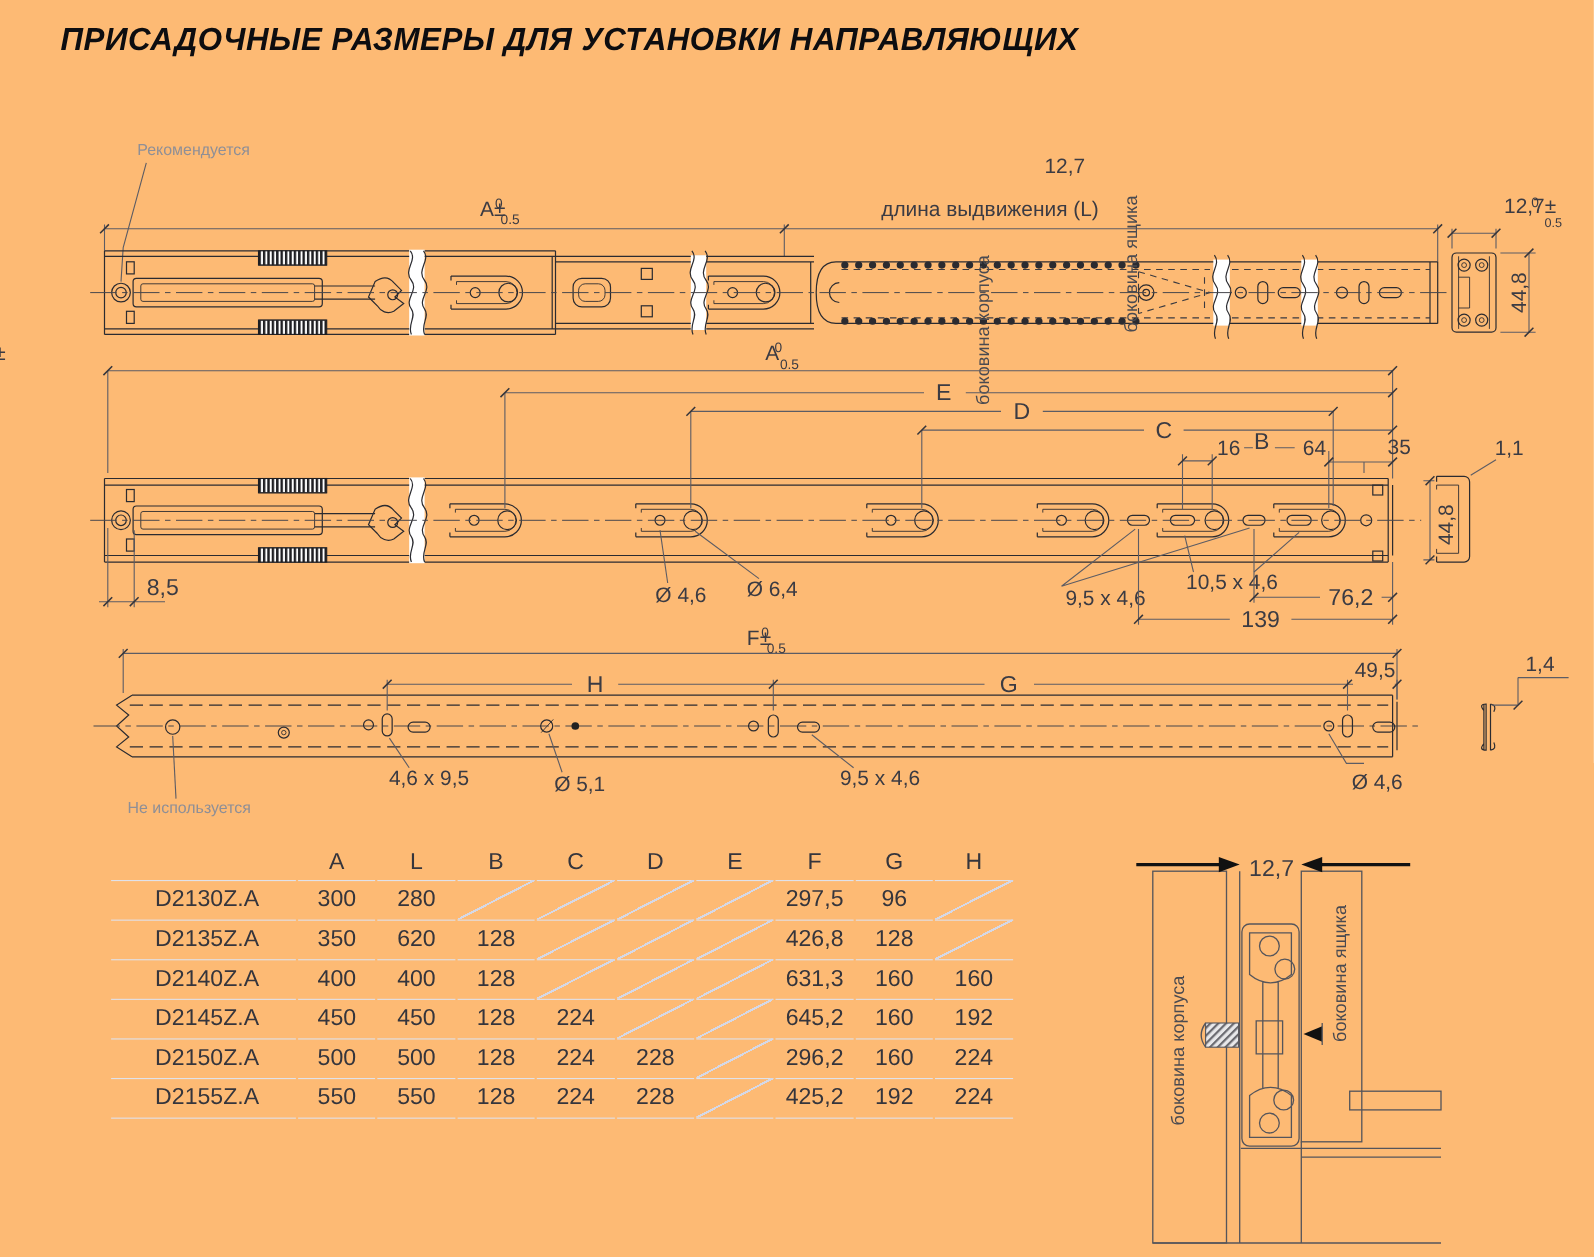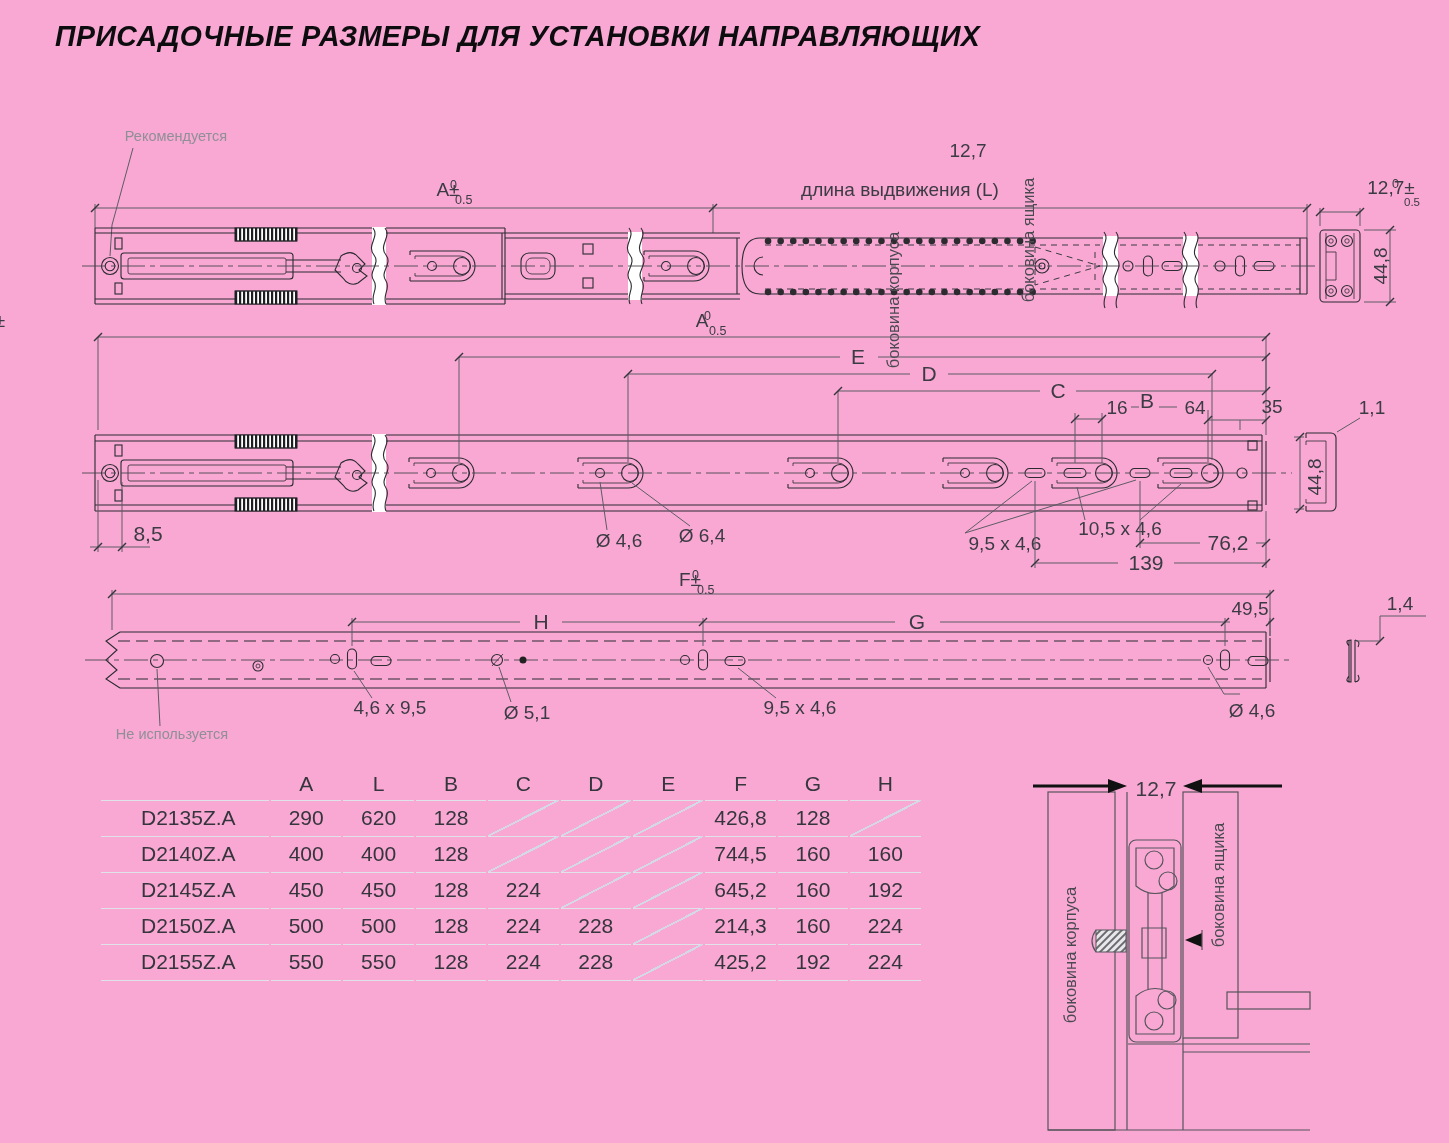--- a/index.html
+++ b/index.html
@@ -1,16 +1,16 @@
 <!DOCTYPE html>
 <html><head>
 <meta charset="utf-8">
 <style>
   html,body{margin:0;padding:0;background:#fff}
-  #canvas{position:relative;width:1449px;height:1143px;background:#f9a8d4;overflow:hidden;
+  #canvas{position:relative;width:1449px;height:1143px;background:#fdba74;overflow:hidden;
           font-family:"Liberation Sans",sans-serif}
   #page-title{position:absolute;left:55px;top:20px;font-size:29px;font-weight:700;
               font-style:italic;color:#0d0d10;letter-spacing:.5px;transform:scaleX(.98);
               transform-origin:left}
   svg{position:absolute;left:0;top:0}
   .ln{fill:none;stroke:#2b2b30;stroke-width:1.1}
   .lt{fill:none;stroke:#2b2b30;stroke-width:.8}
   .dm{fill:none;stroke:#5c5c64;stroke-width:1}
   .cl{fill:none;stroke:#46464c;stroke-width:.9;stroke-dasharray:24 5 5 5}
   .dsh{fill:none;stroke:#2b2b30;stroke-width:1;stroke-dasharray:12 6}
@@ -353,40 +353,52 @@
     <div class="tcell">L</div>
     <div class="tcell">B</div>
     <div class="tcell">C</div>
     <div class="tcell">D</div>
     <div class="tcell">E</div>
     <div class="tcell">F</div>
     <div class="tcell">G</div>
     <div class="tcell">H</div>
   </div>
   <div class="trow">
+    <div class="tcell model">D2130Z.A</div>
+    <div class="tcell">300</div>
+    <div class="tcell">280</div>
+    <div class="tcell slash"></div>
+    <div class="tcell slash"></div>
+    <div class="tcell slash"></div>
+    <div class="tcell slash"></div>
+    <div class="tcell">297,5</div>
+    <div class="tcell">96</div>
+    <div class="tcell slash"></div>
+  </div>
+  <div class="trow">
     <div class="tcell model">D2135Z.A</div>
-    <div class="tcell">290</div>
+    <div class="tcell">350</div>
     <div class="tcell">620</div>
     <div class="tcell">128</div>
     <div class="tcell slash"></div>
     <div class="tcell slash"></div>
     <div class="tcell slash"></div>
     <div class="tcell">426,8</div>
     <div class="tcell">128</div>
     <div class="tcell slash"></div>
   </div>
   <div class="trow">
     <div class="tcell model">D2140Z.A</div>
     <div class="tcell">400</div>
     <div class="tcell">400</div>
     <div class="tcell">128</div>
     <div class="tcell slash"></div>
     <div class="tcell slash"></div>
     <div class="tcell slash"></div>
-    <div class="tcell">744,5</div>
+    <div class="tcell">631,3</div>
     <div class="tcell">160</div>
     <div class="tcell">160</div>
   </div>
   <div class="trow">
     <div class="tcell model">D2145Z.A</div>
     <div class="tcell">450</div>
     <div class="tcell">450</div>
     <div class="tcell">128</div>
     <div class="tcell">224</div>
     <div class="tcell slash"></div>
@@ -396,21 +408,21 @@
     <div class="tcell">192</div>
   </div>
   <div class="trow">
     <div class="tcell model">D2150Z.A</div>
     <div class="tcell">500</div>
     <div class="tcell">500</div>
     <div class="tcell">128</div>
     <div class="tcell">224</div>
     <div class="tcell">228</div>
     <div class="tcell slash"></div>
-    <div class="tcell">214,3</div>
+    <div class="tcell">296,2</div>
     <div class="tcell">160</div>
     <div class="tcell">224</div>
   </div>
   <div class="trow">
     <div class="tcell model">D2155Z.A</div>
     <div class="tcell">550</div>
     <div class="tcell">550</div>
     <div class="tcell">128</div>
     <div class="tcell">224</div>
     <div class="tcell">228</div>

